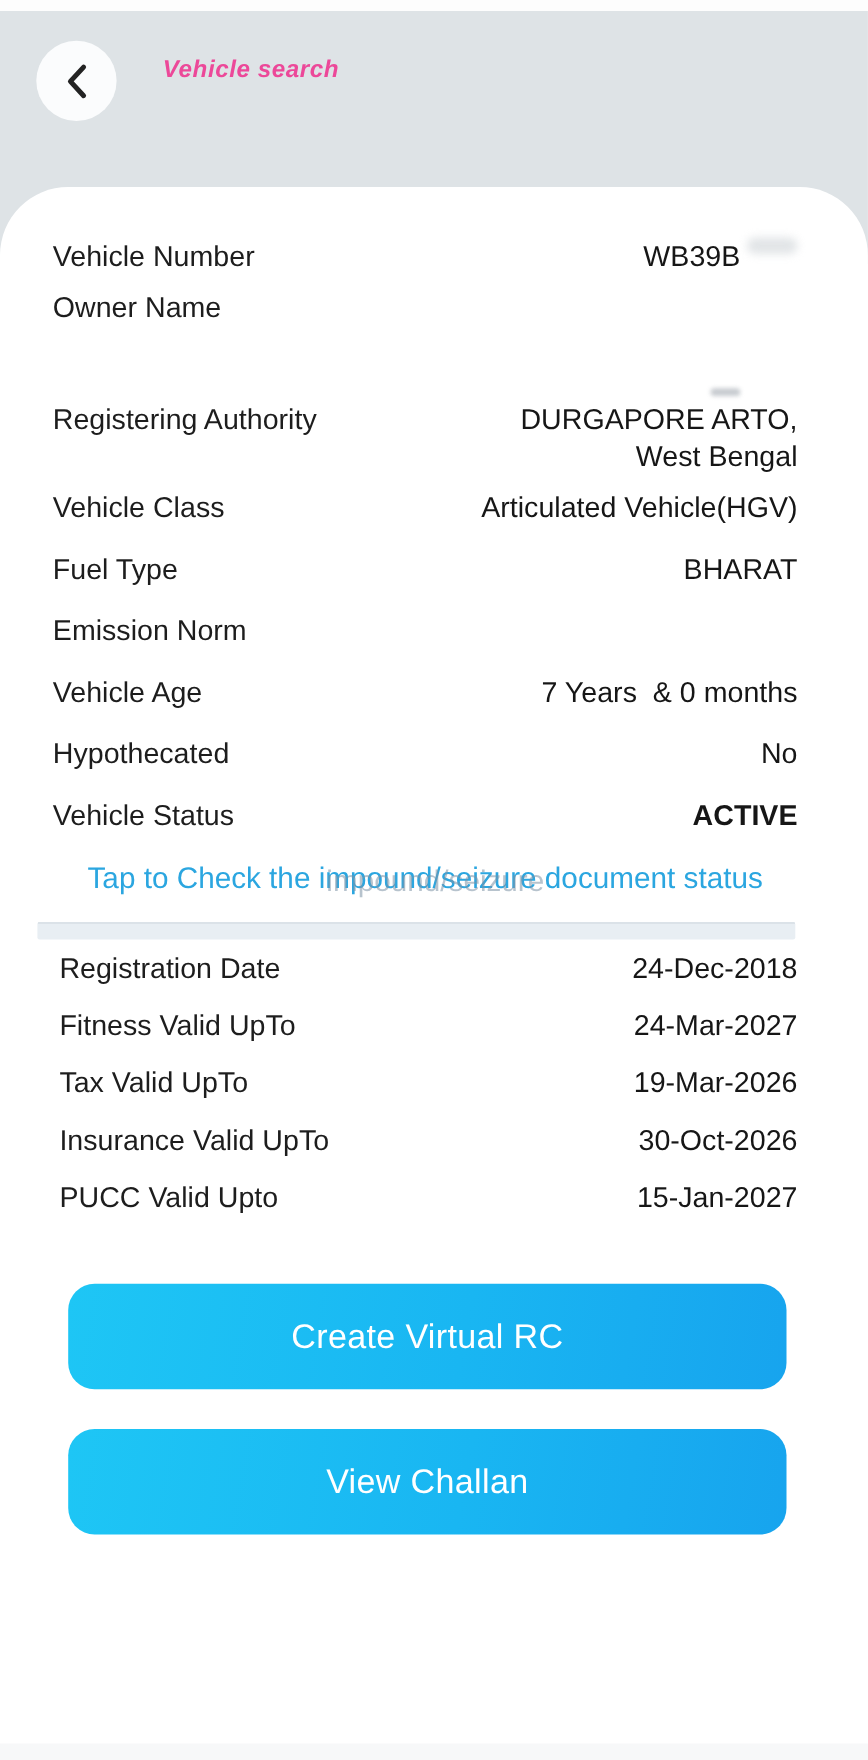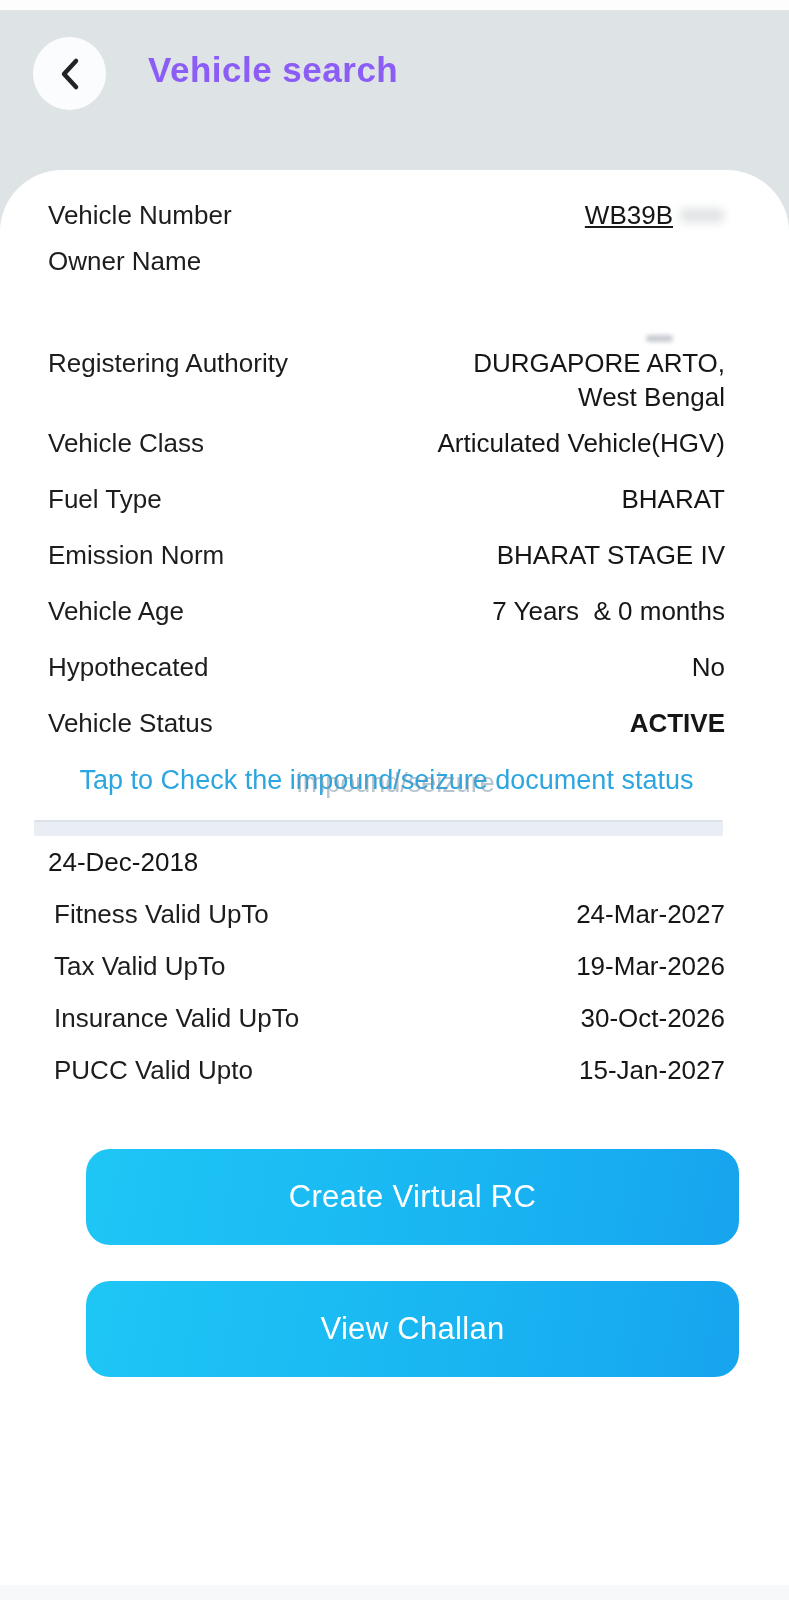--- a/index.html
+++ b/index.html
@@ -18,41 +18,41 @@
   .header-bar { position:absolute; top:10px; left:0; width:100%; height:160px; }
   .back-btn {
     position:absolute; left:33px; top:27px;
     width:73px; height:73px; border-radius:50%;
     background:#fbfcfd;
     display:flex; align-items:center; justify-content:center;
     cursor:pointer;
   }
   .page-title {
     position:absolute; left:148px; top:40px;
-    font-size:35px; font-weight:600; letter-spacing:.5px; color:#8b5cf6;
+    font-size:22px; font-weight:600; letter-spacing:.5px; color:#ec4899;font-style:italic;
   }
 
   
   .card {
     position:absolute; top:170px; left:0; right:0; bottom:0;
     background:#ffffff;
     border-radius:62px 62px 0 0;
-    padding:28px 64px 0 48px;
+    padding:46px 64px 0 48px;
     overflow:hidden;
   }
   .row {
     display:flex; justify-content:space-between; align-items:flex-start;
     line-height:34px; margin-bottom:12px;
     font-size:26px;
   }
   .row .label { color:#1d1d1d; white-space:nowrap; }
   .row .value { color:#161616; text-align:right; white-space:pre-wrap; }
   .row-gap { margin-bottom:22px; }
   .value-wrap { max-width:310px; }
-  .value-cell { display:flex; align-items:center;text-decoration:underline; }
+  .value-cell { display:flex; align-items:flex-start; }
   .redacted-smudge {
     display:inline-block; width:46px; height:15px; margin-left:6px;
     background:#d8dcdf; border-radius:8px; filter:blur(4px); opacity:.75;
   }
   .owner-spacer { height:56px; display:flex; justify-content:flex-end; align-items:flex-end; padding-right:52px; }
   .owner-dash-smudge {
     width:27px; height:7px; background:#b9bec4; border-radius:4px;
     filter:blur(2px); opacity:.8; margin-bottom:4px;
   }
   .status-active { color:#2CB83C; font-weight:700; }
@@ -83,21 +83,20 @@
 
   
   .btn-area { margin-top:62px; padding-left:14px; padding-right:10px; }
   .cta-btn {
     width:100%; height:96px; border:none; display:block;
     border-radius:24px;
     background:linear-gradient(100deg, #1EC6F5 0%, #19B6F2 55%, #17A4EE 100%);
     color:#ffffff; font-family:"Liberation Sans", sans-serif;
     font-size:31px; font-weight:500; letter-spacing:.3px;
     cursor:pointer;
-    margin-left:24px;
   }
   .cta-btn + .cta-btn { margin-top:36px; }
 
   .bottom-strip { position:absolute; bottom:0; left:0; width:100%; height:15px; background:#f7f8f9; }
 </style>
 </head>
 <body>
 
 <div class="top-strip"></div>
 <div class="header-bg"></div>
@@ -141,21 +140,20 @@
     <span class="value">Articulated Vehicle(HGV)</span>
   </div>
 
   <div class="row row-gap">
     <span class="label">Fuel Type</span>
     <span class="value">BHARAT</span>
   </div>
 
   <div class="row row-gap">
     <span class="label">Emission Norm</span>
-    <span class="value">BHARAT STAGE IV</span>
   </div>
 
   <div class="row row-gap">
     <span class="label">Vehicle Age</span>
     <span class="value">7 Years  &amp; 0 months</span>
   </div>
 
   <div class="row row-gap">
     <span class="label">Hypothecated</span>
     <span class="value">No</span>
@@ -164,20 +162,21 @@
   <div class="row row-gap">
     <span class="label">Vehicle Status</span>
     <span class="value status-active">ACTIVE</span>
   </div>
 
   <div class="impound-link"><span>Tap to Check the </span><span class="mid-wrap"><span class="ghost-text">impound/seizure</span><span>impound/seizure</span></span><span> document status</span></div>
 
   <div class="section-divider"></div>
 
   <div class="row date-row">
+    <span class="label">Registration Date</span>
     <span class="value">24-Dec-2018</span>
   </div>
   <div class="row date-row">
     <span class="label">Fitness Valid UpTo</span>
     <span class="value">24-Mar-2027</span>
   </div>
   <div class="row date-row">
     <span class="label">Tax Valid UpTo</span>
     <span class="value">19-Mar-2026</span>
   </div>

